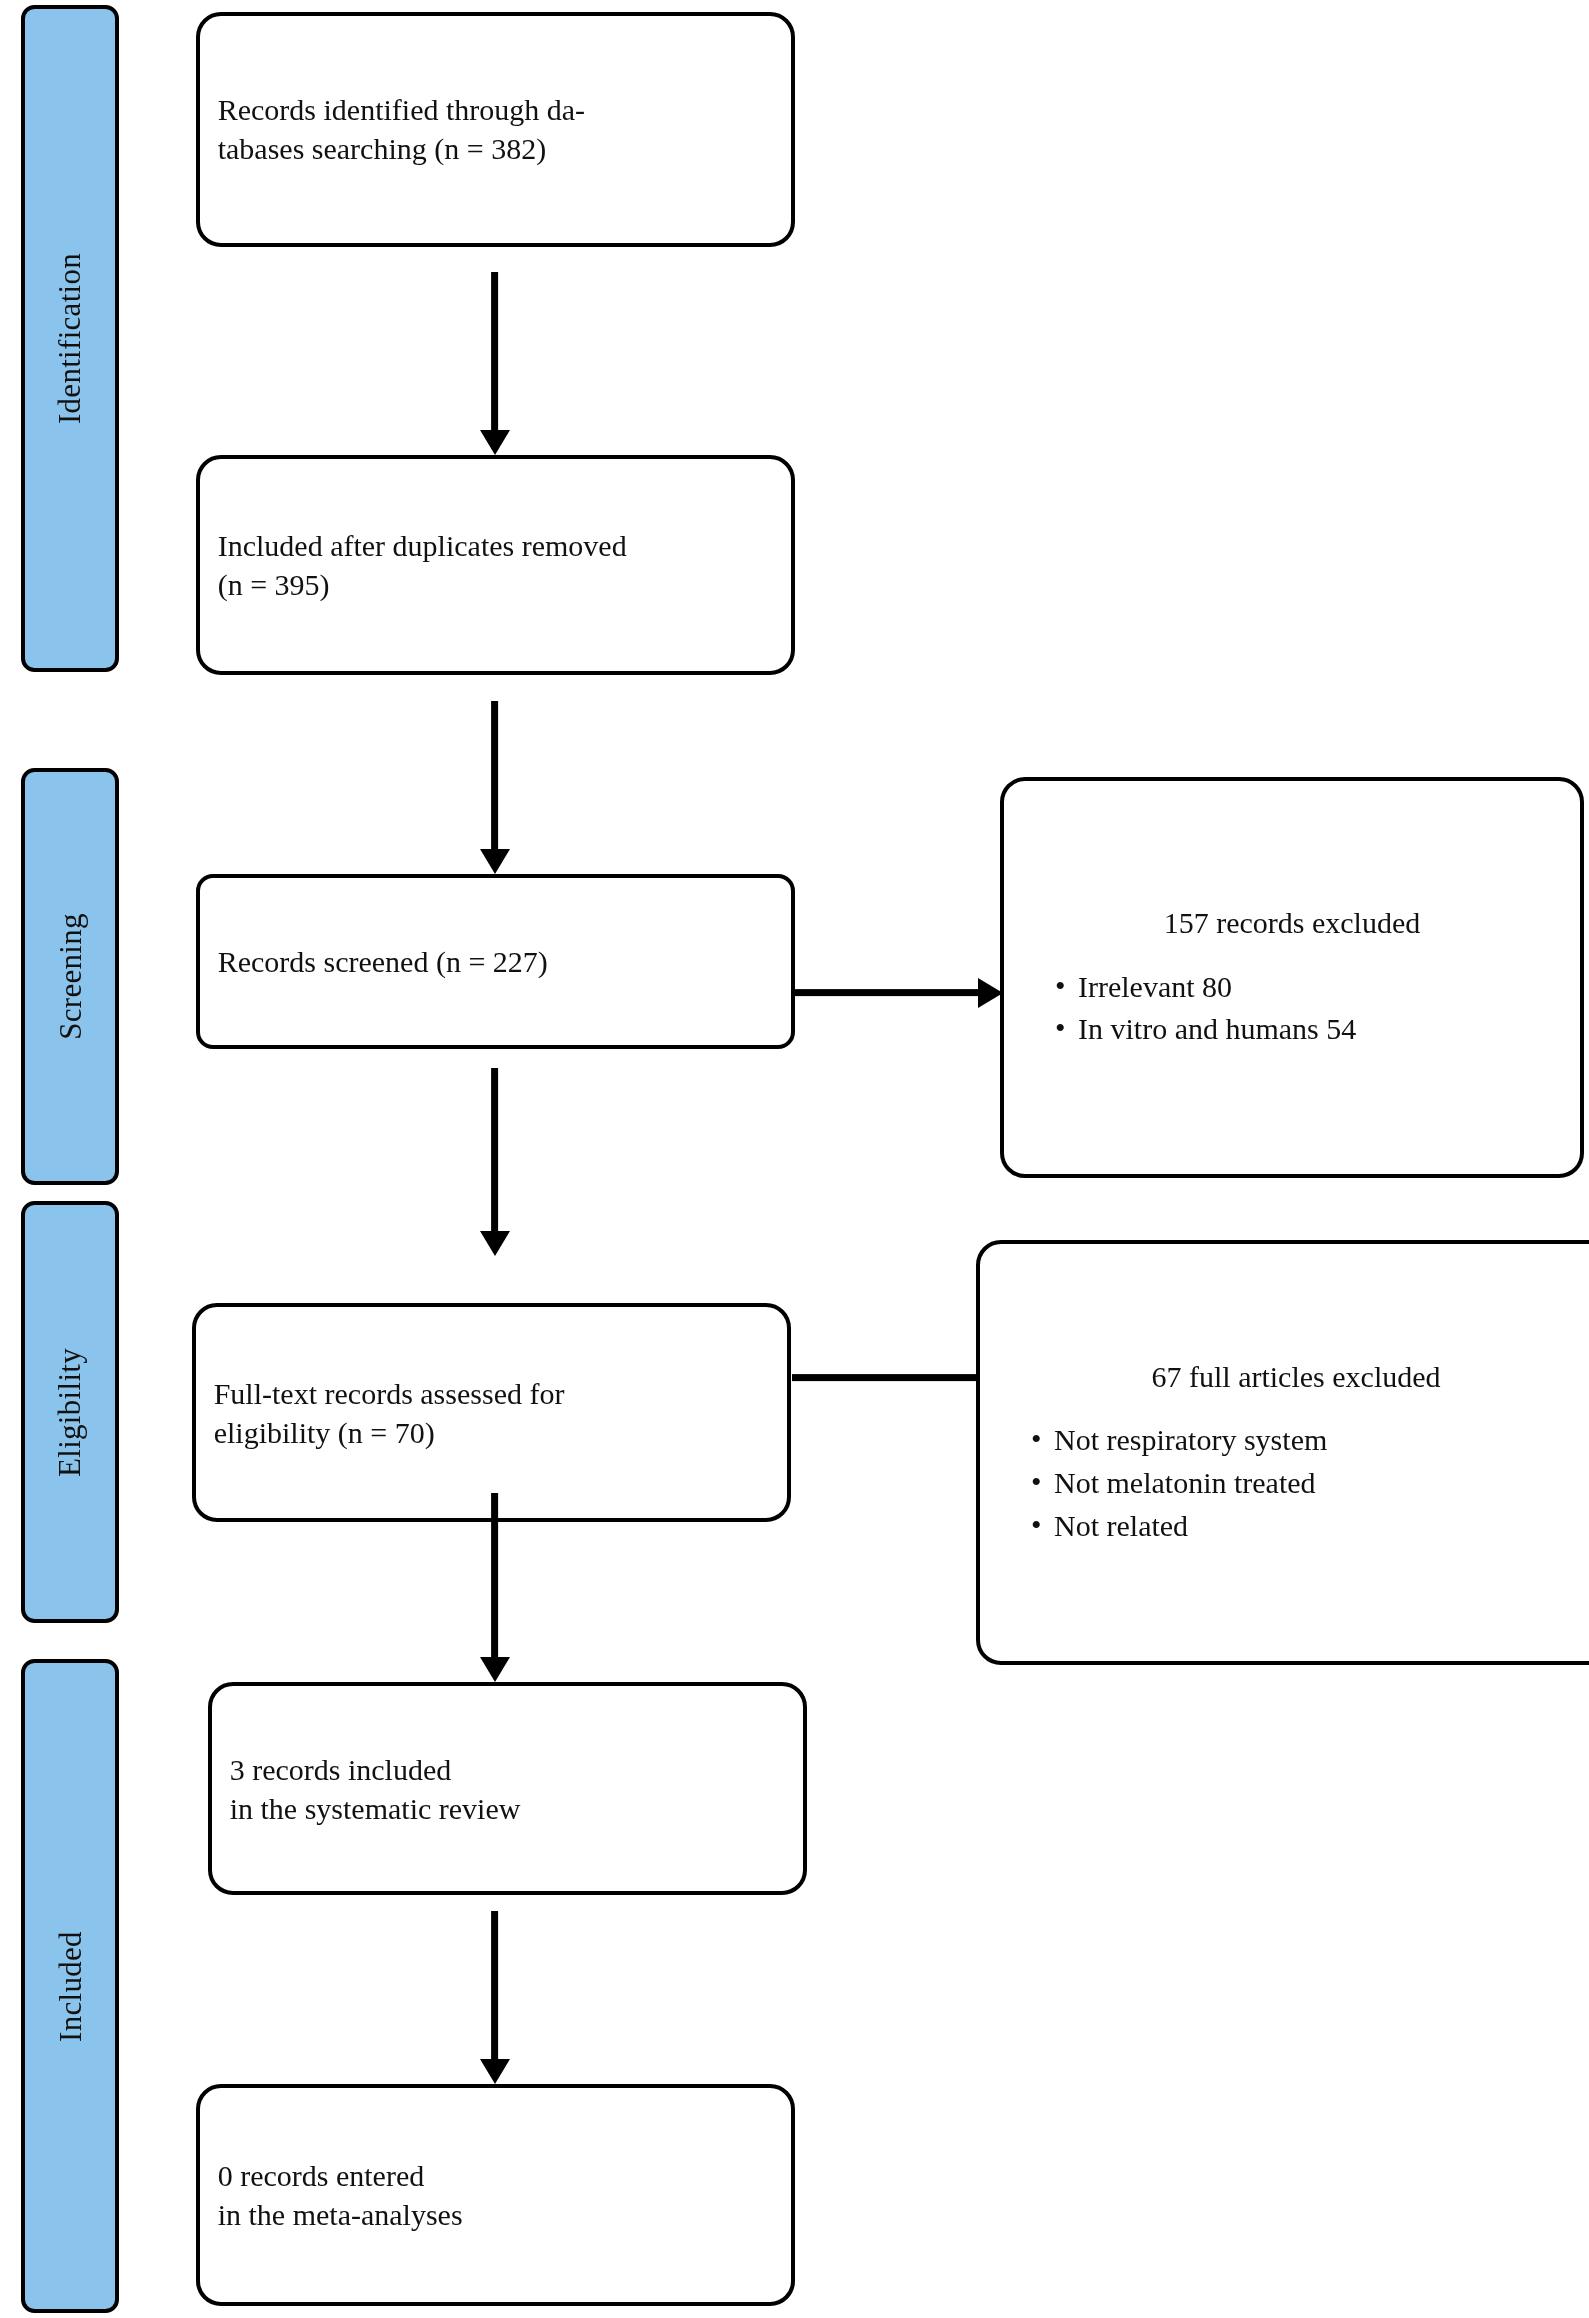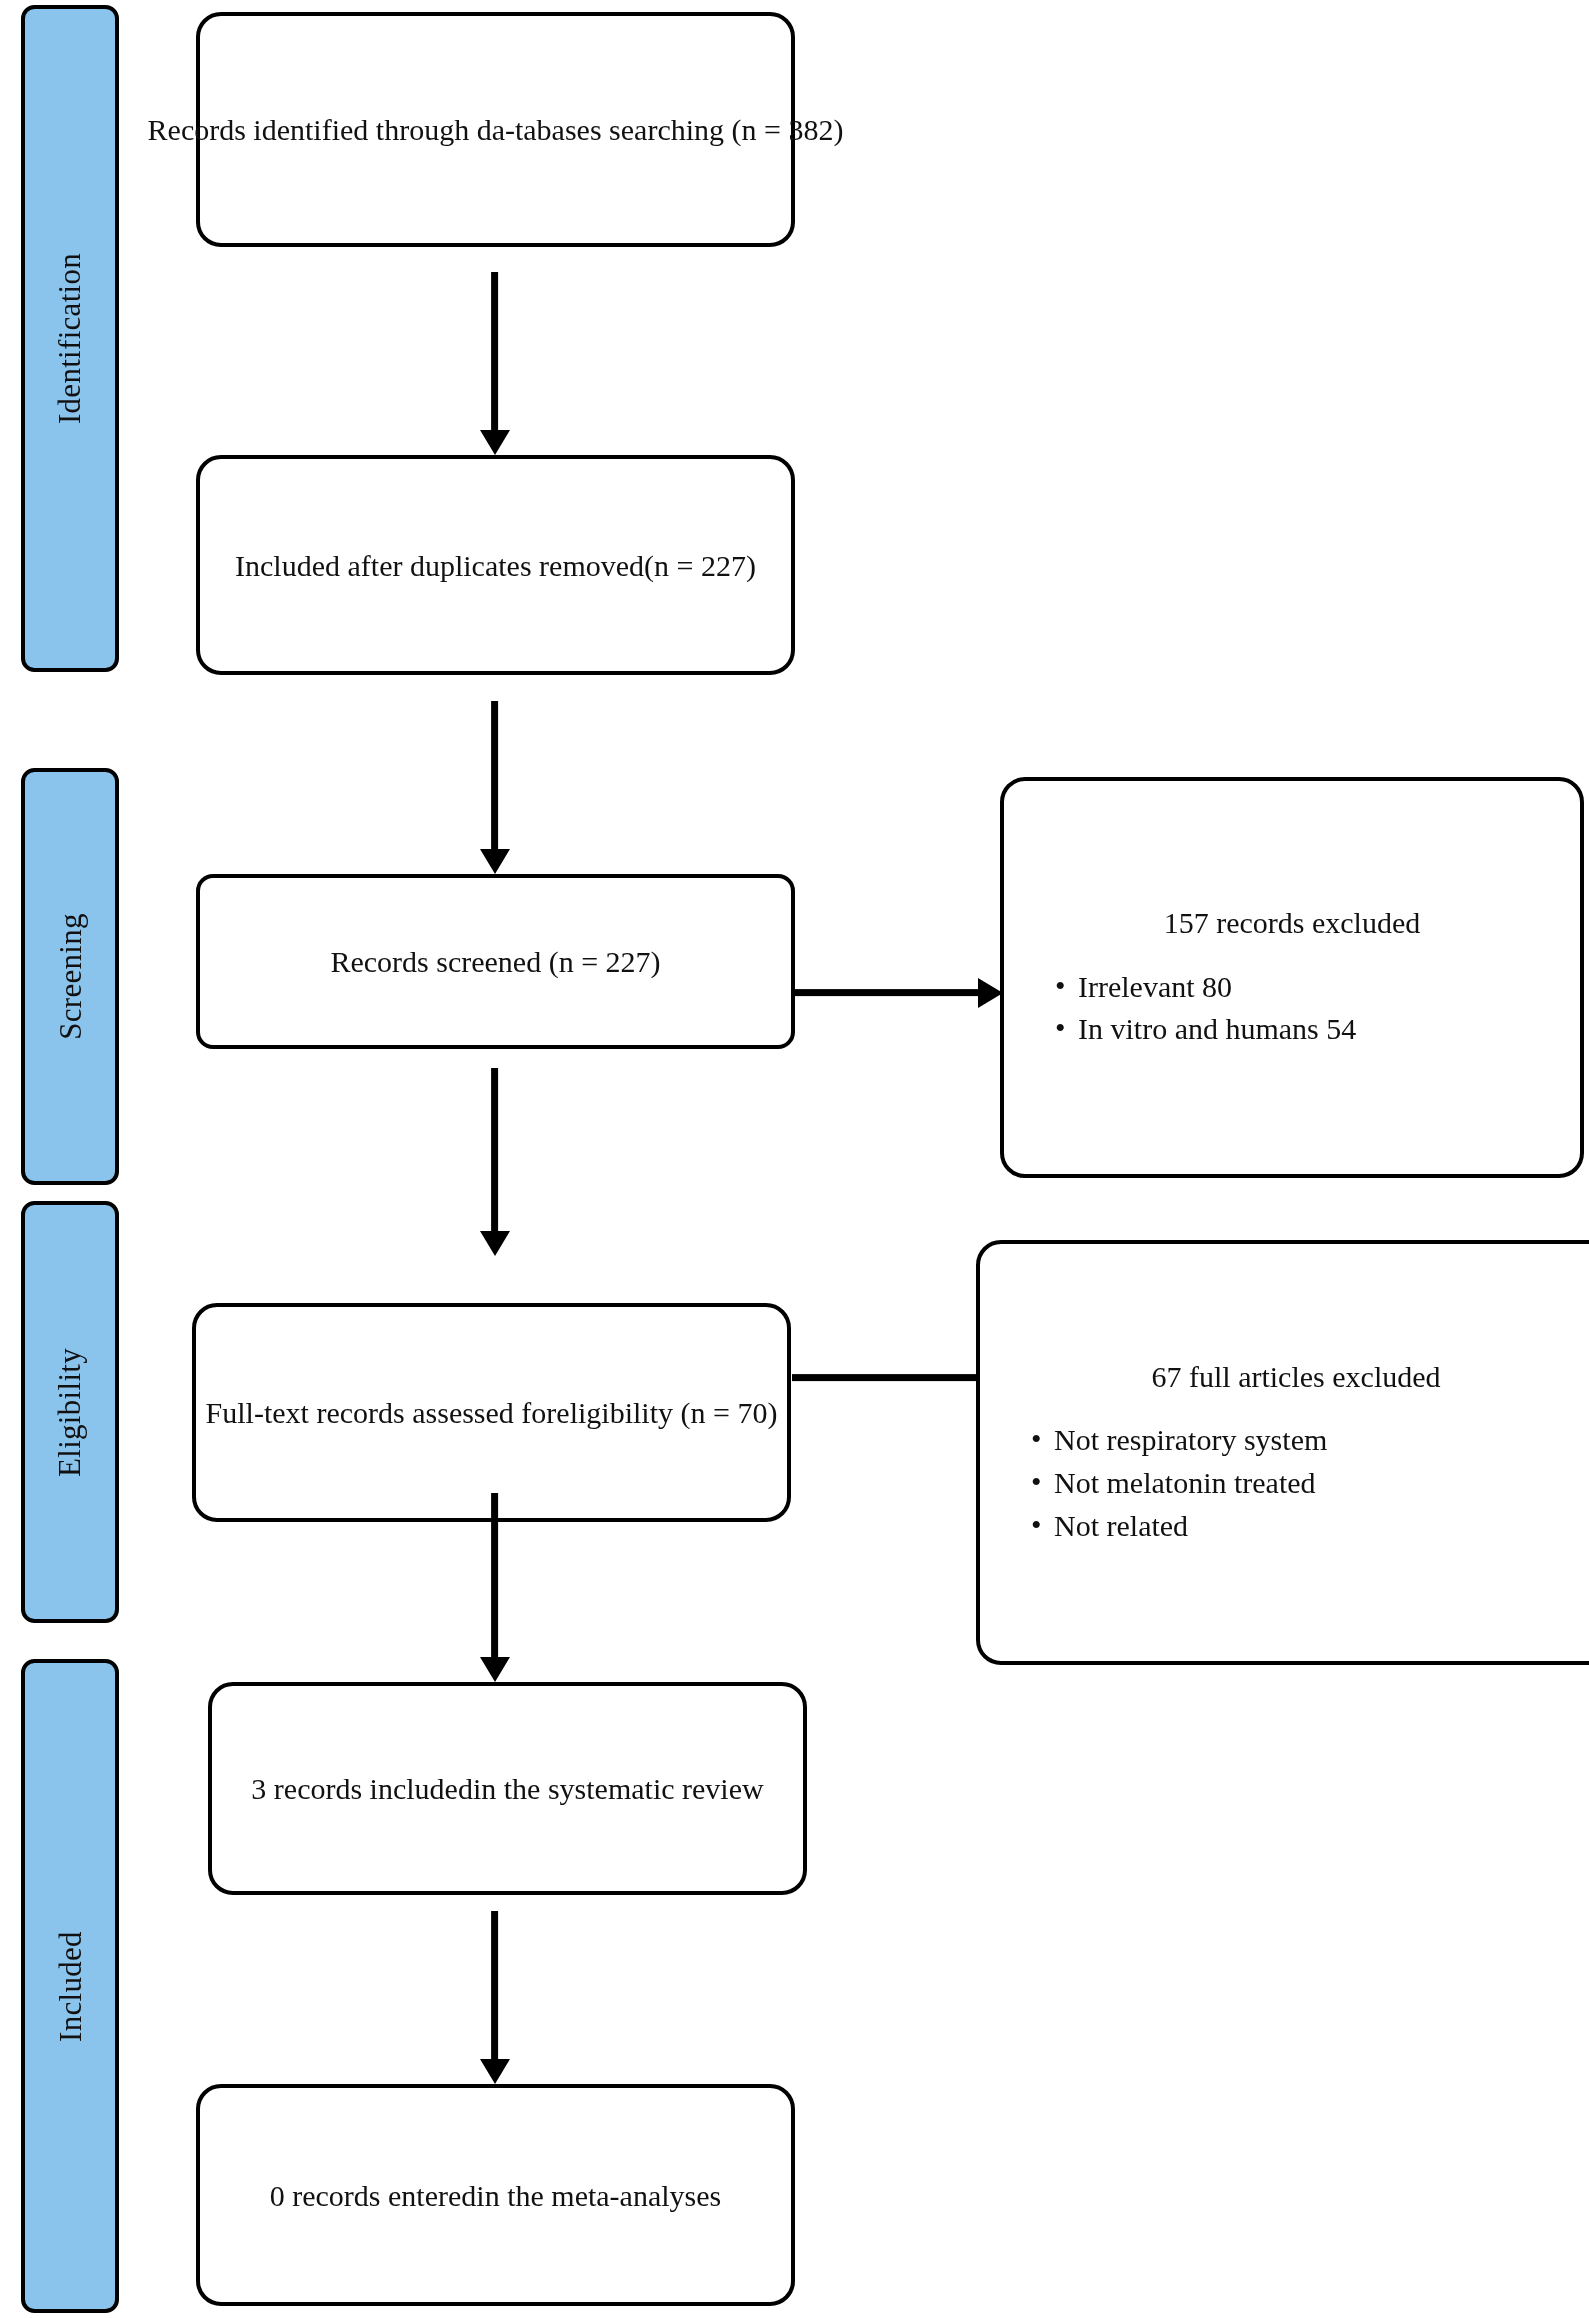--- a/index.html
+++ b/index.html
@@ -40,22 +40,22 @@
   }
 
   
   .flow-box {
     position: absolute;
     background: #ffffff;
     border: 4.2px solid #000000;
     border-radius: 25px;
     box-sizing: border-box;
     display: flex;
-    flex-direction: row;
-    align-items: center;
+    flex-direction: column;
+    align-items: flex-start;
     justify-content: center;
     padding: 9.4px 17.7px;
   }
   .flow-box .line {
     font-size: 30px;
     line-height: 1.30;
     color: #111111;
     text-align: center;
     white-space: nowrap;
   }
@@ -175,21 +175,21 @@
     <div class="line">tabases searching (n = 382)</div>
   </div>
 
   <div class="arrow-v" style="left:479px; top:272px; height:183px;">
     <div class="shaft" style="height:158px;"></div>
     <div class="head"></div>
   </div>
 
   <div class="flow-box" style="left:196px; top:455px; width:599px; height:220px;">
     <div class="line">Included after duplicates removed</div>
-    <div class="line">(n = 227)</div>
+    <div class="line">(n = 395)</div>
   </div>
 
   <div class="arrow-v" style="left:479px; top:701px; height:173px;">
     <div class="shaft" style="height:148px;"></div>
     <div class="head"></div>
   </div>
 
   <div class="flow-box" style="left:196px; top:874px; width:599px; height:175px;border-radius:17px;">
     <div class="line">Records screened (n = 227)</div>
   </div>

